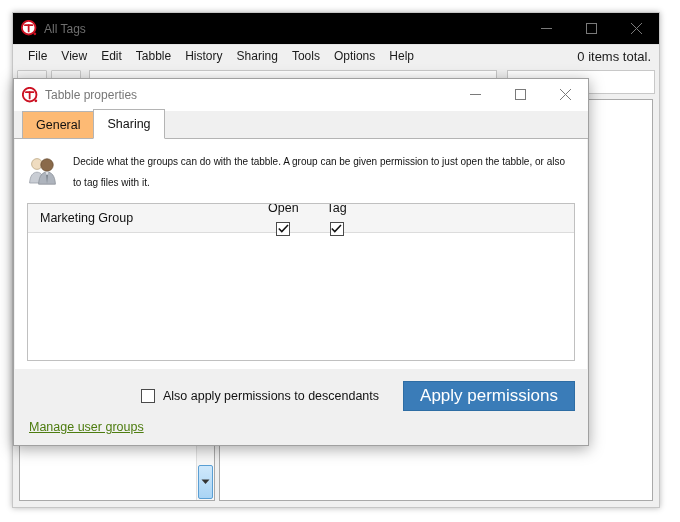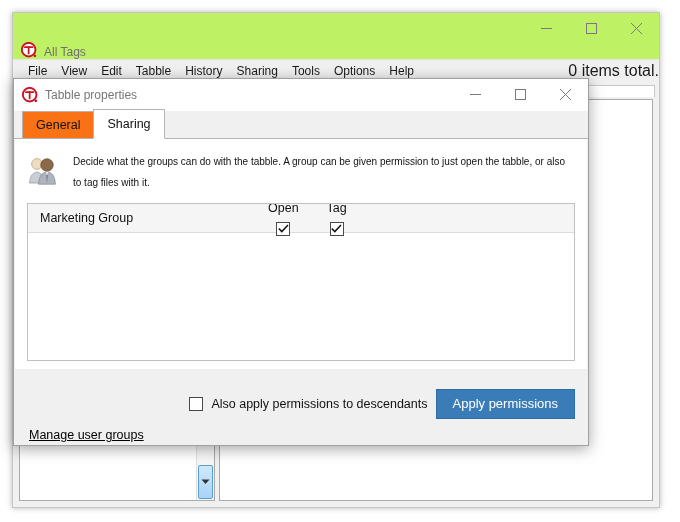--- a/index.html
+++ b/index.html
@@ -29,24 +29,24 @@
     left: 12px;
     top: 12px;
     width: 648px;
     height: 496px;
     background: #f0f0f0;
     border: 1px solid #c6c6c6;
     box-shadow: 0 0 6px rgba(0,0,0,0.28);
     box-sizing: border-box;
   }
   .titlebar {
-    height: 46px;
-    background: #bef264;
-    display: flex;
-    align-items: flex-end;
+    height: 31px;
+    background: #000000;
+    display: flex;
+    align-items: center;
     position: relative;
   }
   .tb-icon {
     width: 17px;
     height: 17px;
     margin-left: 8px;
     margin-right: 6px;
     flex: 0 0 auto;
   }
   .tb-title {
@@ -80,22 +80,22 @@
   }
   .menu-item {
     font-size: 12px;
     color: #1a1a1a;
     padding: 2px 7px;
     white-space: nowrap;
   }
   .menu-item:first-child { margin-left: 8px; }
   .items-total {
     position: absolute;
-    right: 0;
-    font-size: 16px;
+    right: 8px;
+    font-size: 13px;
     color: #1a1a1a;
     white-space: nowrap;
   }
 
   .toolbar {
     height: 30px;
     background: #f0f0f0;
     display: flex;
     align-items: center;
     padding: 0 4px;
@@ -241,21 +241,21 @@
     position: absolute;
     left: 0; right: 0; bottom: 0;
     height: 1px;
     background: #b4b4b4;
   }
   .tab {
     font-size: 12.5px;
     color: #111;
     padding: 5px 13px 5px 13px;
     border: 1px solid #b4b4b4;
-    background: #f97316;
+    background: #fdba74;
     box-sizing: border-box;
     position: relative;
     z-index: 2;
     margin-right: -1px;
     line-height: 16px;
   }
   .tab.active {
     background: #ffffff;
     border-bottom-color: #ffffff;
     padding-top: 6px;
@@ -331,45 +331,45 @@
     position: absolute;
     left: 0; right: 0;
     bottom: 0;
     height: 75px;
     background: #f0f0f0;
   }
   .bottom-row {
     display: flex;
     align-items: center;
     justify-content: flex-end;
-    padding: 20px 12px 0 12px;
-    gap: 8px;
+    padding: 12px 12px 0 12px;
+    gap: 24px;
   }
   .cb-label {
     display: flex;
     align-items: center;
     gap: 8px;
     font-size: 12.5px;
     color: #111;
   }
   .btn-primary {
     background: #3a7cb8;
     color: #ffffff;
-    font-size: 13px;
+    font-size: 17px;
     border: 1px solid #2e6da4;
     padding: 7px 16px;
     font-family: "Liberation Sans", sans-serif;
     box-sizing: border-box;
     line-height: 14px;
   }
   .link {
     display: inline-block;
     margin: 9px 0 0 14px;
     font-size: 12.5px;
-    color: #000000;
+    color: #4d7c0f;
     text-decoration: underline;
   }
 </style>
 </head>
 <body>
 
 <div id="desktop">
 
   <div id="main-window">
 

